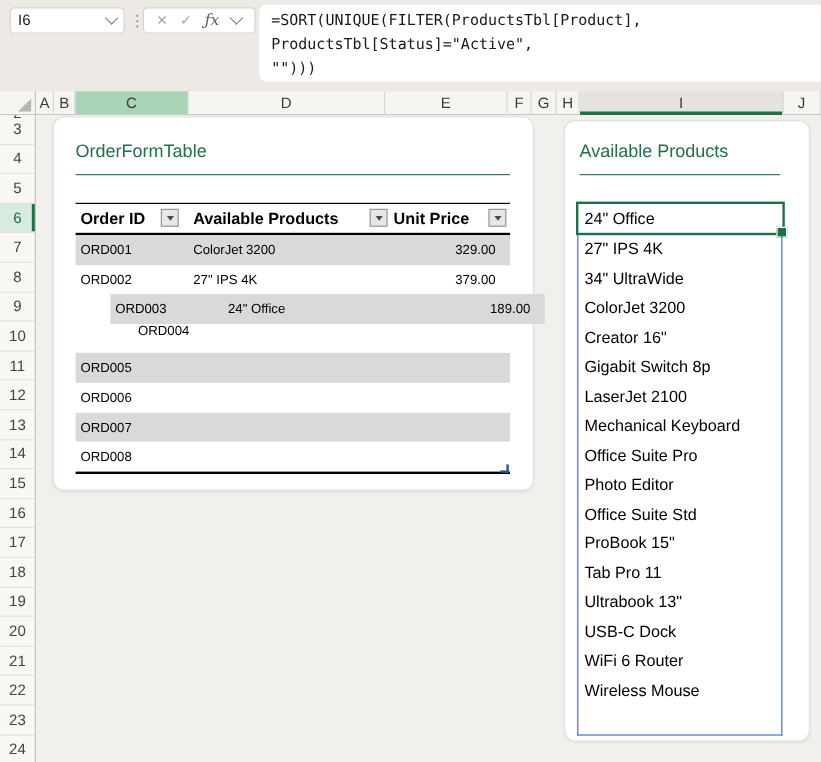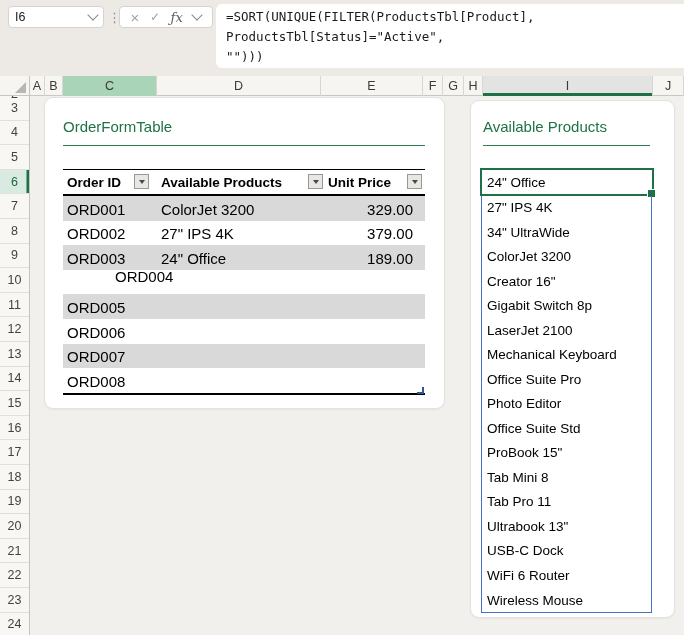--- a/index.html
+++ b/index.html
@@ -62,21 +62,21 @@
   .tbl-headrow{position:absolute;left:63px;top:74px;width:362px;height:24px;}
   .hcell{position:absolute;top:0;height:24px;display:flex;align-items:center;
          font-weight:bold;font-size:13.5px;color:#000;}
   .filter-btn{position:absolute;top:4px;width:15px;height:15px;background:#E9E7E4;
               border:1px solid #9a9896;box-sizing:border-box;display:flex;align-items:center;justify-content:center;}
   .filter-tri{width:0;height:0;border-left:3.5px solid transparent;border-right:3.5px solid transparent;
               border-top:4.5px solid #4a4a4a;}
   .tbl-rows{position:absolute;left:63px;top:100px;width:362px;}
   .trow{position:absolute;left:0;width:362px;height:24.6px;}
   .trow.band{background:#D9D9D9;}
-  .tcell{position:absolute;top:0;height:26px;display:flex;align-items:center;font-size:15px;color:#000;}
+  .tcell{position:absolute;top:0;height:26px;display:flex;align-items:center;font-size:11px;color:#000;}
   .tcell.id{left:4px;}
   .tcell.prod{left:98px;}
   .tcell.price{right:12px;}
   .corner-mark{position:absolute;width:5px;height:5px;border-right:2px solid #2F5496;border-bottom:2px solid #2F5496;}
   
   .sel-cell{position:absolute;left:480px;top:72px;width:174px;height:28px;background:#fff;
             border:2px solid #1E7145;box-sizing:border-box;display:flex;align-items:center;
             font-size:13.5px;color:#000;padding-left:5px;}
   .fill-handle{position:absolute;right:-4px;bottom:-4px;width:7px;height:7px;background:#1E7145;border:1.5px solid #fff;}
   .spill-box{position:absolute;left:481px;top:99.5px;width:171px;height:417px;box-sizing:border-box;
@@ -187,21 +187,21 @@
         <div class="trow band" style="top: 0px;">
           <div class="tcell id">ORD001</div>
           <div class="tcell prod">ColorJet 3200</div>
           <div class="tcell price">329.00</div>
         </div>
         <div class="trow" style="top: 24.6px;">
           <div class="tcell id">ORD002</div>
           <div class="tcell prod">27" IPS 4K</div>
           <div class="tcell price">379.00</div>
         </div>
-        <div class="trow band" style="top: 49.2px;">
+        <div class="trow band" style="top: 49.2px; margin-left: 29px;">
           <div class="tcell id">ORD003</div>
           <div class="tcell prod">24" Office</div>
           <div class="tcell price">189.00</div>
         </div>
         <div class="trow" style="top: 67px; margin-left: 48px;">
           <div class="tcell id">ORD004</div>
           <div class="tcell prod"></div>
           <div class="tcell price"></div>
         </div>
         <div class="trow band" style="top: 98.4px;">
@@ -238,21 +238,20 @@
         <div class="spill-item">34" UltraWide</div>
         <div class="spill-item">ColorJet 3200</div>
         <div class="spill-item">Creator 16"</div>
         <div class="spill-item">Gigabit Switch 8p</div>
         <div class="spill-item">LaserJet 2100</div>
         <div class="spill-item">Mechanical Keyboard</div>
         <div class="spill-item">Office Suite Pro</div>
         <div class="spill-item">Photo Editor</div>
         <div class="spill-item">Office Suite Std</div>
         <div class="spill-item">ProBook 15"</div>
-        <div class="spill-item">Tab Mini 8</div>
         <div class="spill-item">Tab Pro 11</div>
         <div class="spill-item">Ultrabook 13"</div>
         <div class="spill-item">USB-C Dock</div>
         <div class="spill-item">WiFi 6 Router</div>
         <div class="spill-item">Wireless Mouse</div>
       </div>
 
   </div>
 </div>
 

